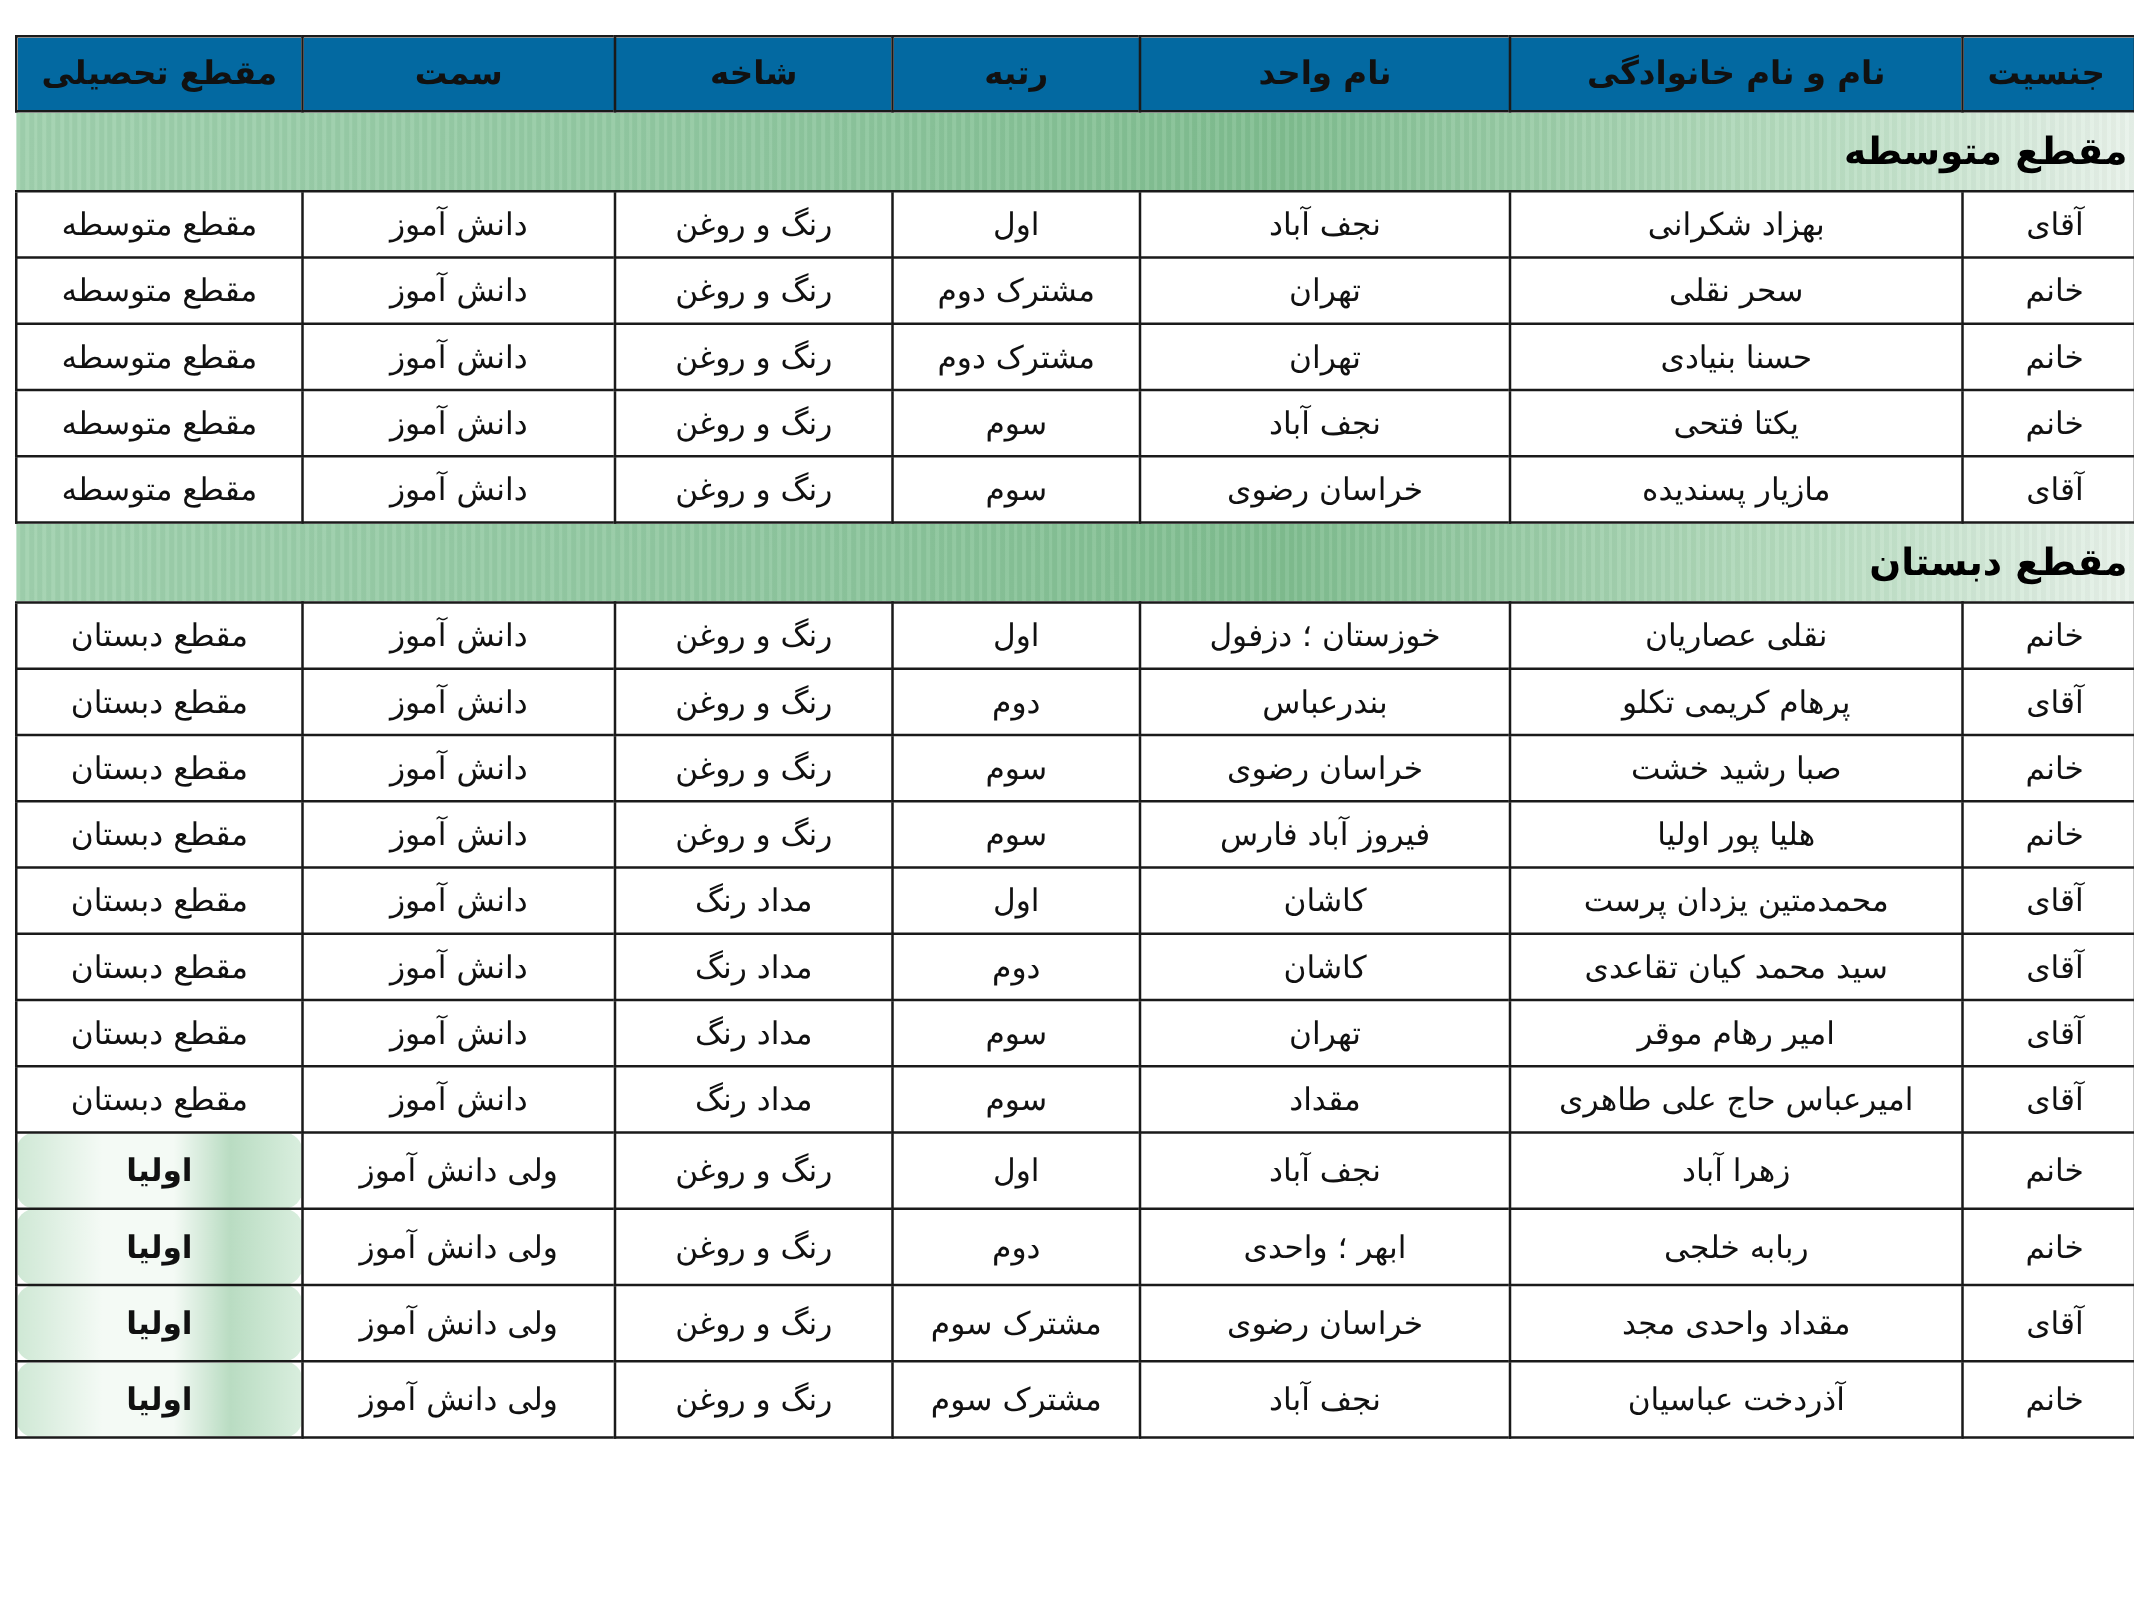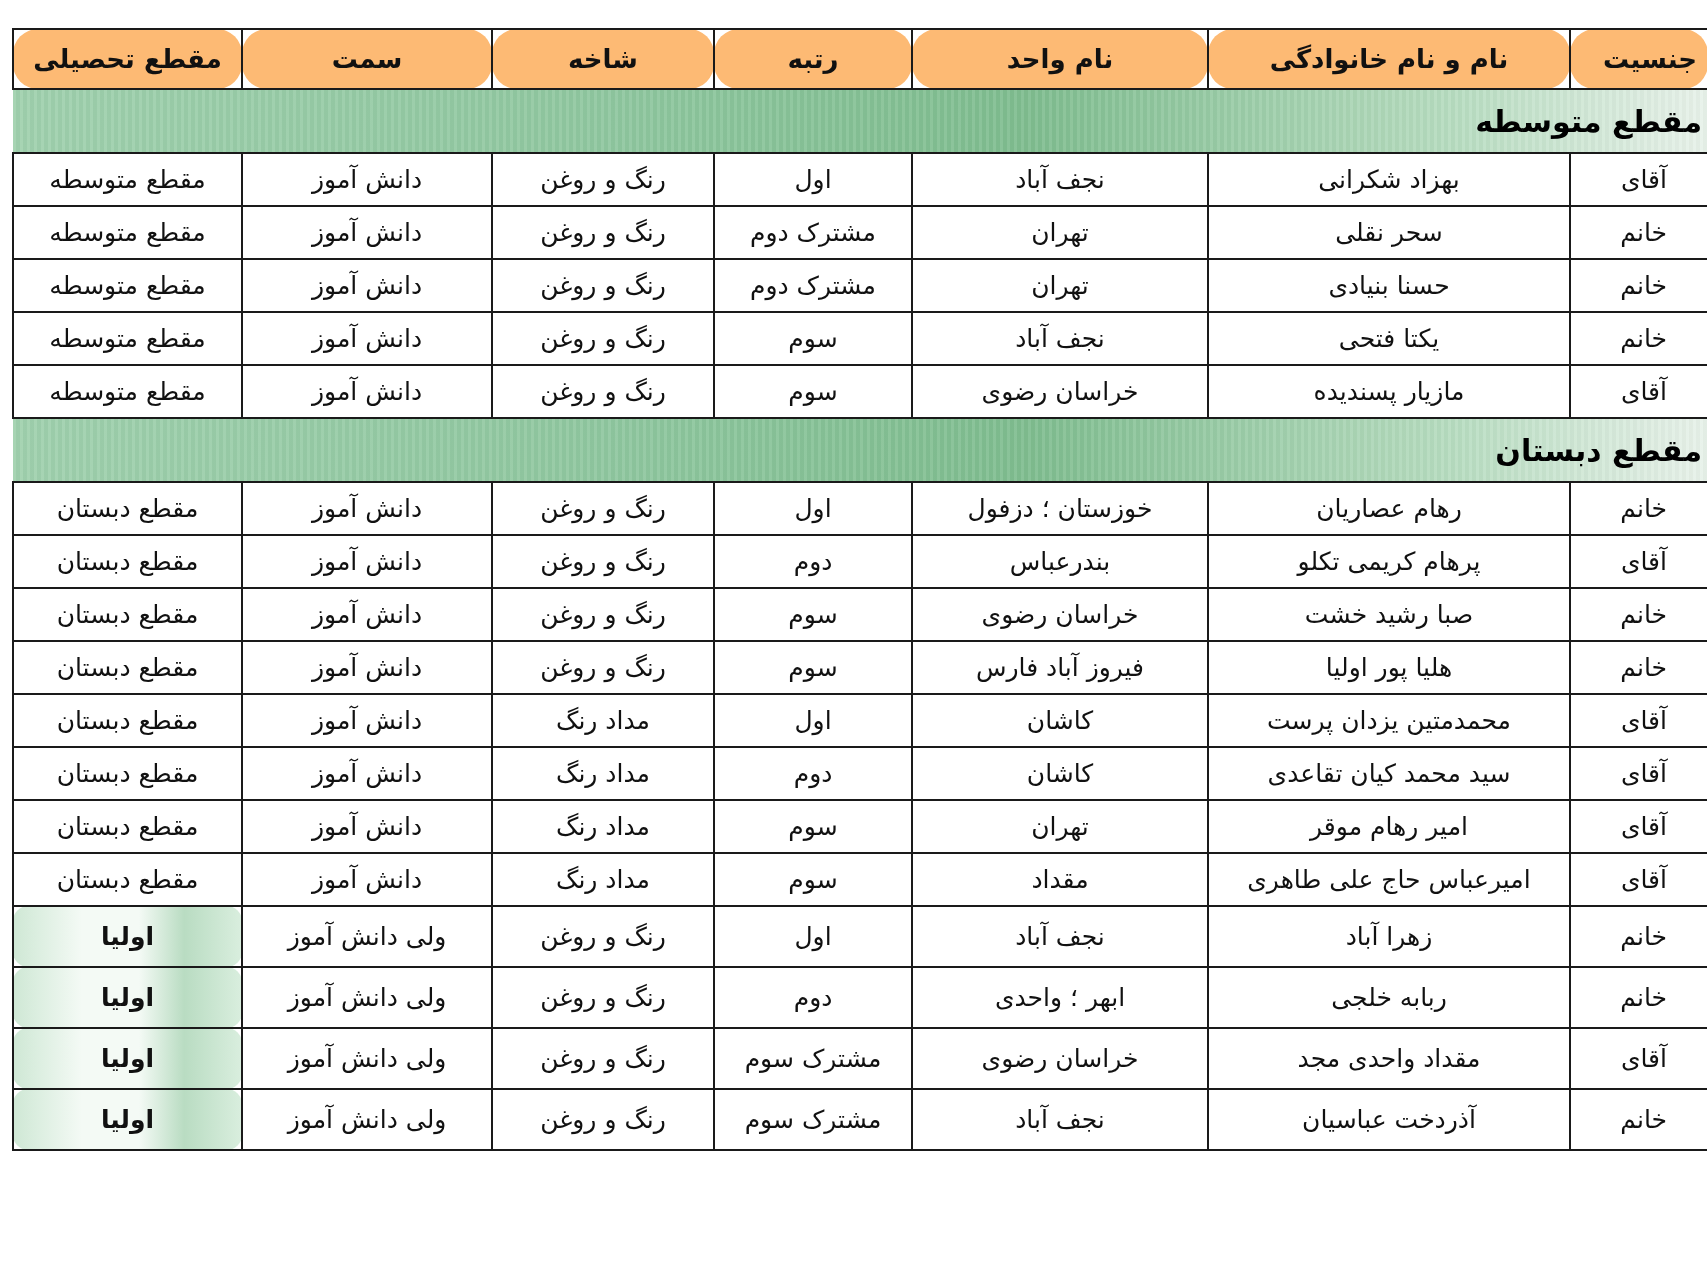--- a/index.html
+++ b/index.html
@@ -39,24 +39,23 @@
       text-align: center;
       vertical-align: middle;
       padding: 0 6px;
       white-space: nowrap;
       overflow: hidden;
     }
     thead th {
       height: 58px;
       font-weight: bold;
       font-size: 26px;
-      background: #fdba74;
-      border-radius: 25px;
-    }
-    thead th.gender-head { text-align: right; padding-right: 10px; }
+      background: #0369a1;
+    }
+    thead th.gender-head { padding-right: 10px; }
     tbody td {
       height: 51px;
       font-size: 25px;
     }
     tbody td.gender { text-align: right; padding-right: 40px; margin-left: 31px; }
     tr.section-row td {
       height: 62px;
       border-left: none;
       border-right: none;
       padding: 0;
@@ -156,21 +155,21 @@
           <td><span>دانش آموز</span></td>
           <td><span>مقطع متوسطه</span></td>
         </tr>
         <tr class="section-row">
           <td colspan="7">
             <span class="section-title">مقطع دبستان</span>
           </td>
         </tr>
         <tr>
           <td class="gender"><span>خانم</span></td>
-          <td><span>رهام عصاریان</span></td>
+          <td><span>نقلی عصاریان</span></td>
           <td><span>خوزستان ؛ دزفول</span></td>
           <td><span>اول</span></td>
           <td><span>رنگ و روغن</span></td>
           <td><span>دانش آموز</span></td>
           <td><span>مقطع دبستان</span></td>
         </tr>
         <tr>
           <td class="gender"><span>آقای</span></td>
           <td><span>پرهام کریمی تکلو</span></td>
           <td><span>بندرعباس</span></td>

